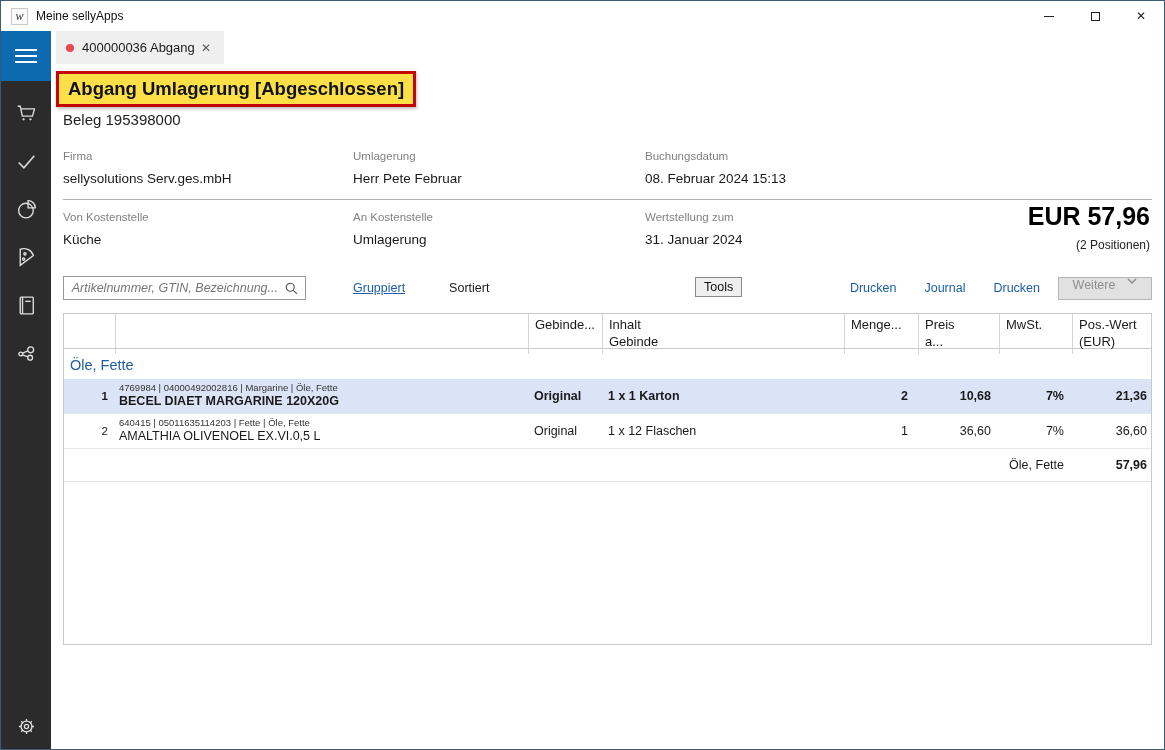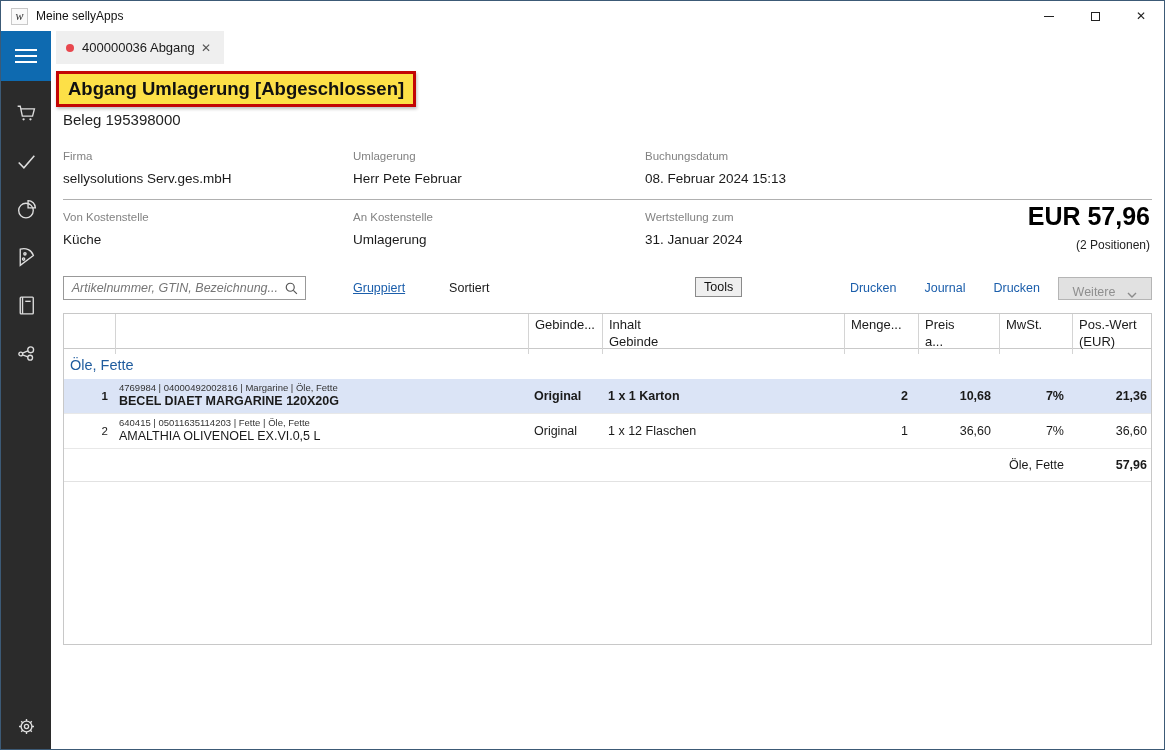--- a/index.html
+++ b/index.html
@@ -79,21 +79,21 @@
   .search-box input::placeholder { font-style:italic; color:#767676; }
   .search-icon { padding:0 6px 0 2px; display:flex; }
   .tb-link { font-size:12.5px; color:var(--accent-blue,#1b5eab); }
   .tb-link.grouped { margin-left:47px; text-decoration:underline; }
   .tb-plain { margin-left:44px; font-size:12.5px; color:#1a1a1a; }
   .tools-btn { position:absolute; left:632px; top:2px; font-size:12.5px; color:#111; background:#efefef;
                border:1px solid #8a8a8a; padding:2px 8px; }
   .tb-spacer { flex:1; }
   .tb-right { display:flex; align-items:center; gap:28px; }
   .more-btn { margin-left:18px; width:94px; height:23px; background:#e1e1e1; border:1px solid #b5b5b5;
-              color:#8f8f8f; font-size:12.5px; display:flex; align-items:flex-end; justify-content:center; gap:12px; }
+              color:#8f8f8f; font-size:12.5px; display:flex; align-items:flex-start; justify-content:center; gap:12px; }
 
   
   .table { margin-top:12px; border:1px solid #c8c8c8; height:332px; display:flex; flex-direction:column; flex:0 0 auto; }
   .tgrid { display:grid; grid-template-columns:51px 413px 74px 242px 74px 81px 73px 83px; }
   .thead { border-bottom:1px solid #c9c9c9; height:35px; }
   .th { font-size:13px; color:#1a1a1a; padding:3px 6px; white-space:pre-line; line-height:1.3; border-left:1px solid #d4d4d4; }
   .th:first-child { border-left:none; }
   .group-row { padding:8px 6px 6px 6px; font-size:14.5px; color:var(--group-blue,#1f5c9e); }
   .row { height:35px; align-items:center; border-bottom:1px solid #e8e8e8; }
   .row.selected { background:var(--selected-row-bg,#dbe4f6); font-weight:bold; }

